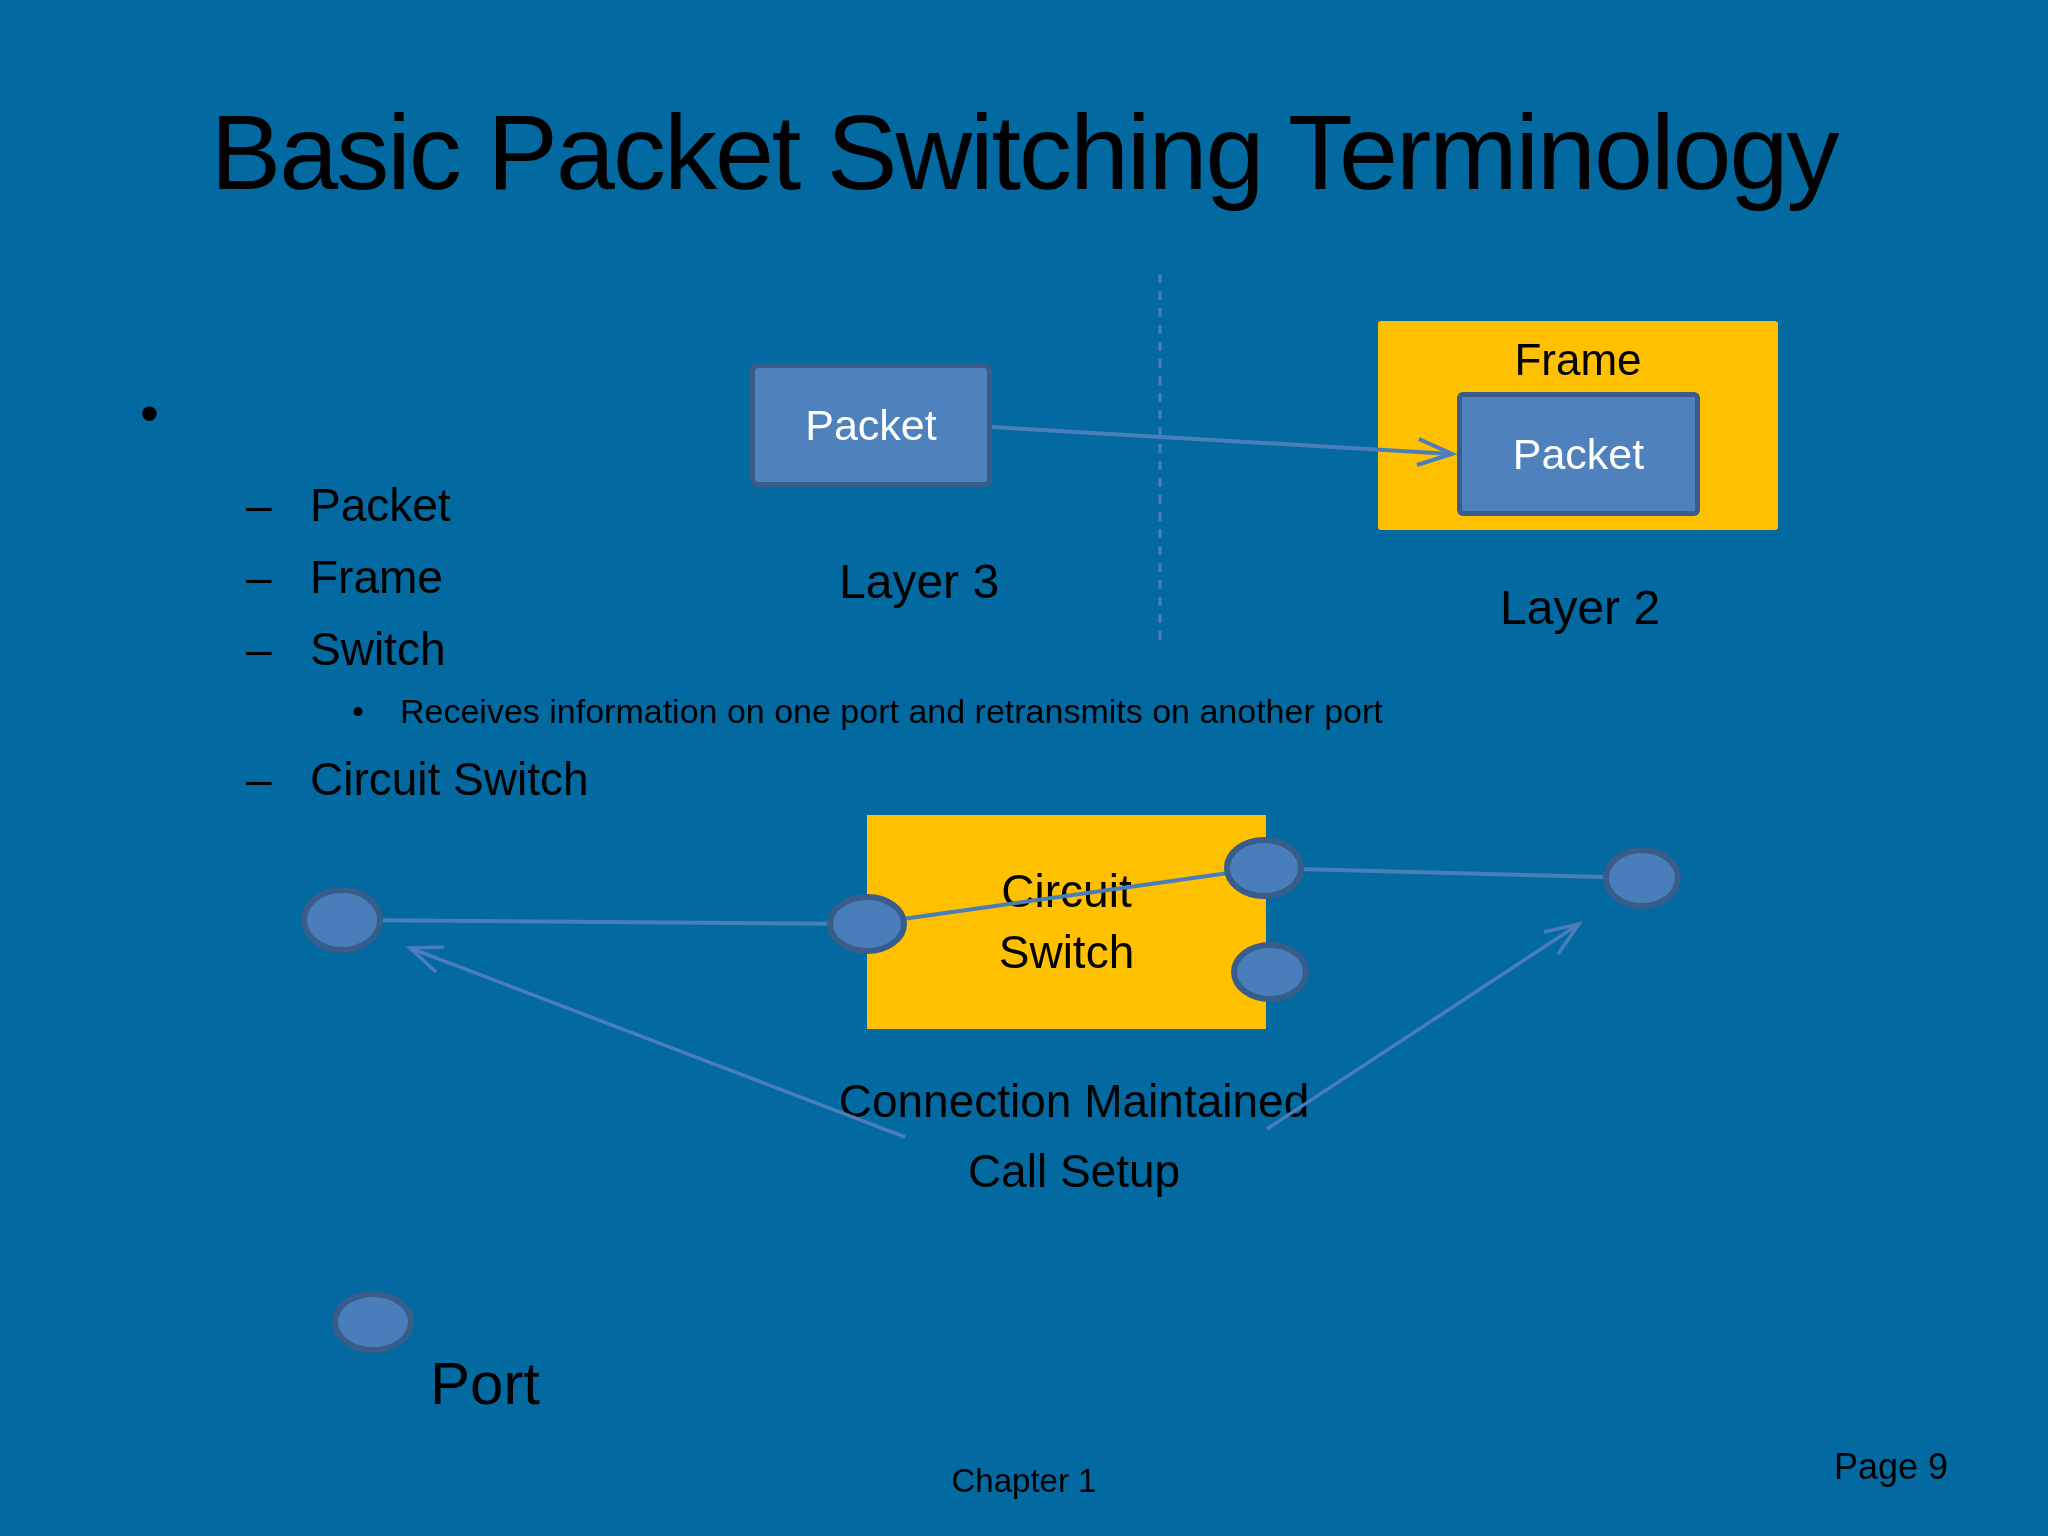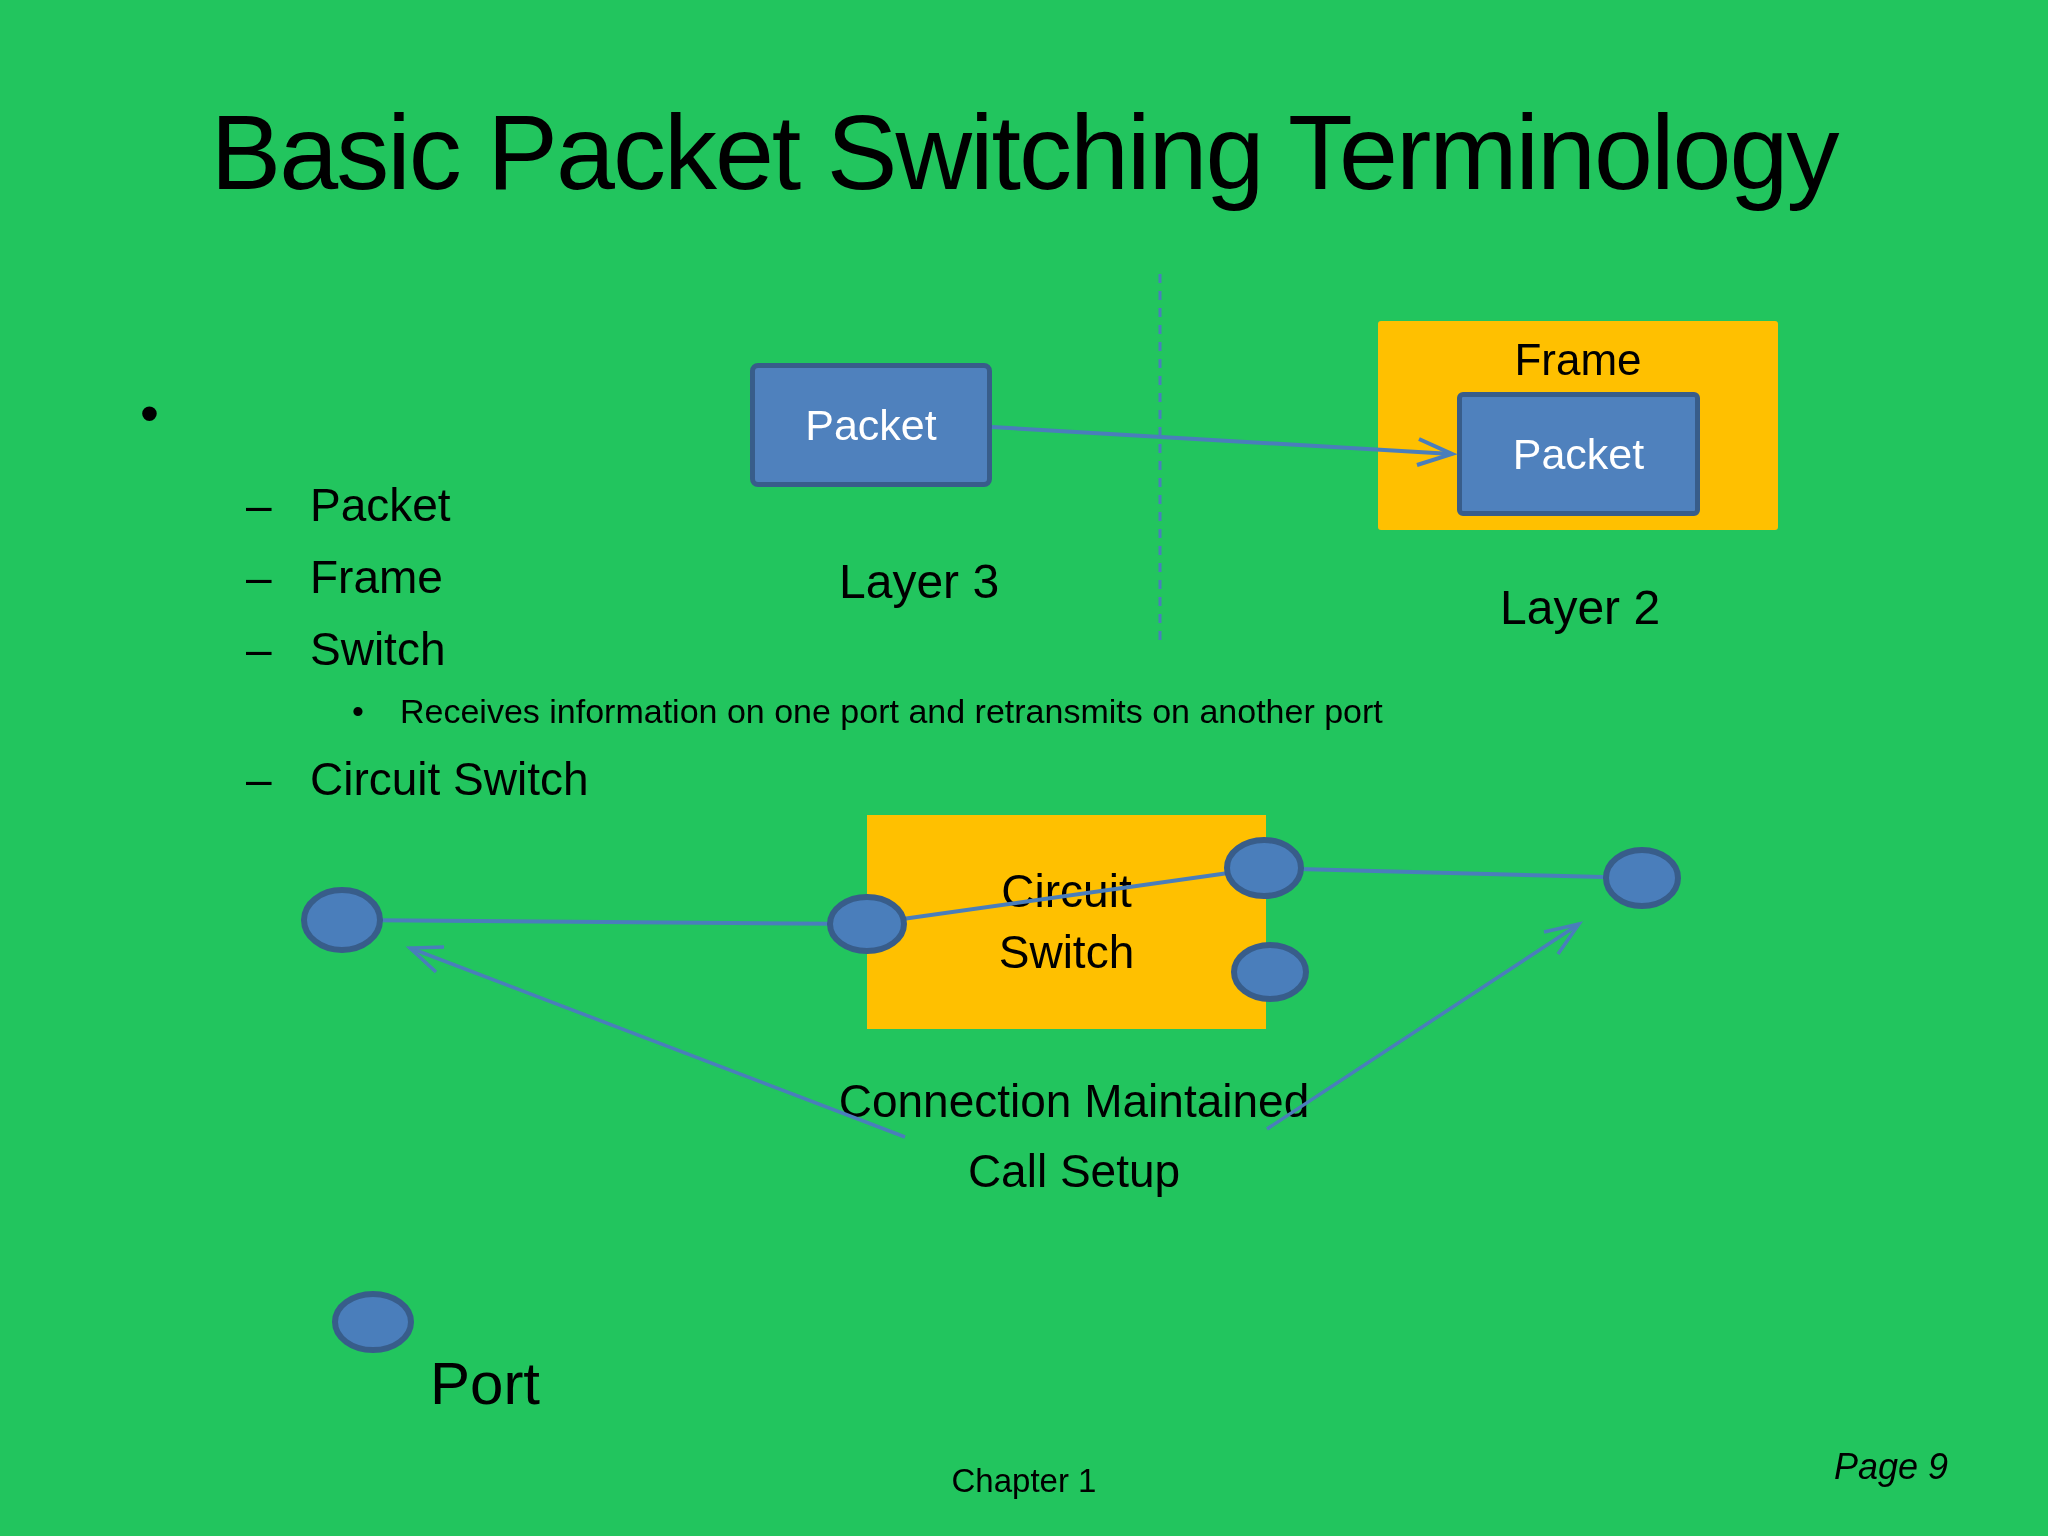--- a/index.html
+++ b/index.html
@@ -1,19 +1,19 @@
 <!DOCTYPE html>
 <html><head>
 <meta charset="utf-8">
 <style>
   html,body{margin:0;padding:0;background:#ffffff;}
   .slide{
     position:relative;
     width:2048px;height:1536px;
-    background:#22c55e;
+    background:#0369a1;
     overflow:hidden;
     font-family:"Liberation Sans", sans-serif;
     color:#000000;
   }
   .abs{position:absolute;white-space:nowrap;}
   .title{
     left:0;right:0;top:92px;
     text-align:center;
     font-size:106px;
     letter-spacing:-2px;
@@ -57,21 +57,21 @@
     display:flex;flex-direction:column;align-items:center;justify-content:center;
   }
   .circuit-line{font-size:46px;line-height:61px;color:#000;text-align:center;}
   .callout{
     left:644px;top:1066px;width:860px;
     text-align:center;font-size:46px;line-height:70px;
     white-space:normal;
   }
   .legend-label{left:430px;top:1349px;font-size:60px;}
   .footer-chapter{left:0;right:0;top:1462px;text-align:center;font-size:33px;}
-  .footer-page{right:100px;top:1446px;font-size:36px;font-style:italic;}
+  .footer-page{right:100px;top:1446px;font-size:36px;}
   svg.overlay{position:absolute;left:0;top:0;pointer-events:none;}
 </style>
 </head>
 <body>
 
 <div class="slide">
 
   <div class="abs title">Basic Packet Switching Terminology</div>
 
   <span class="abs b1g">•</span>

